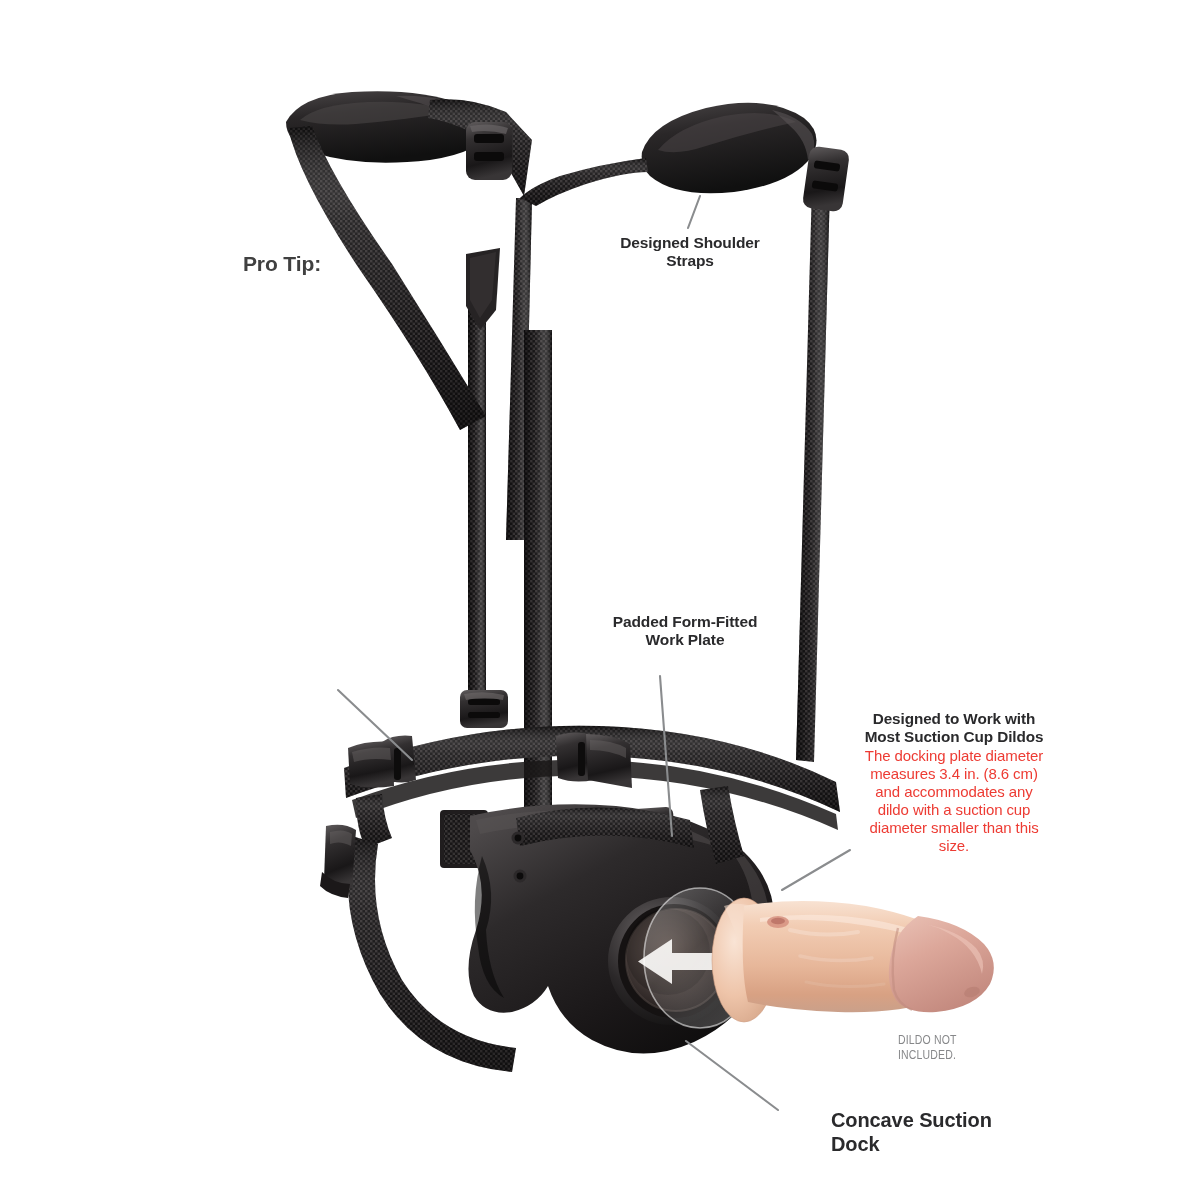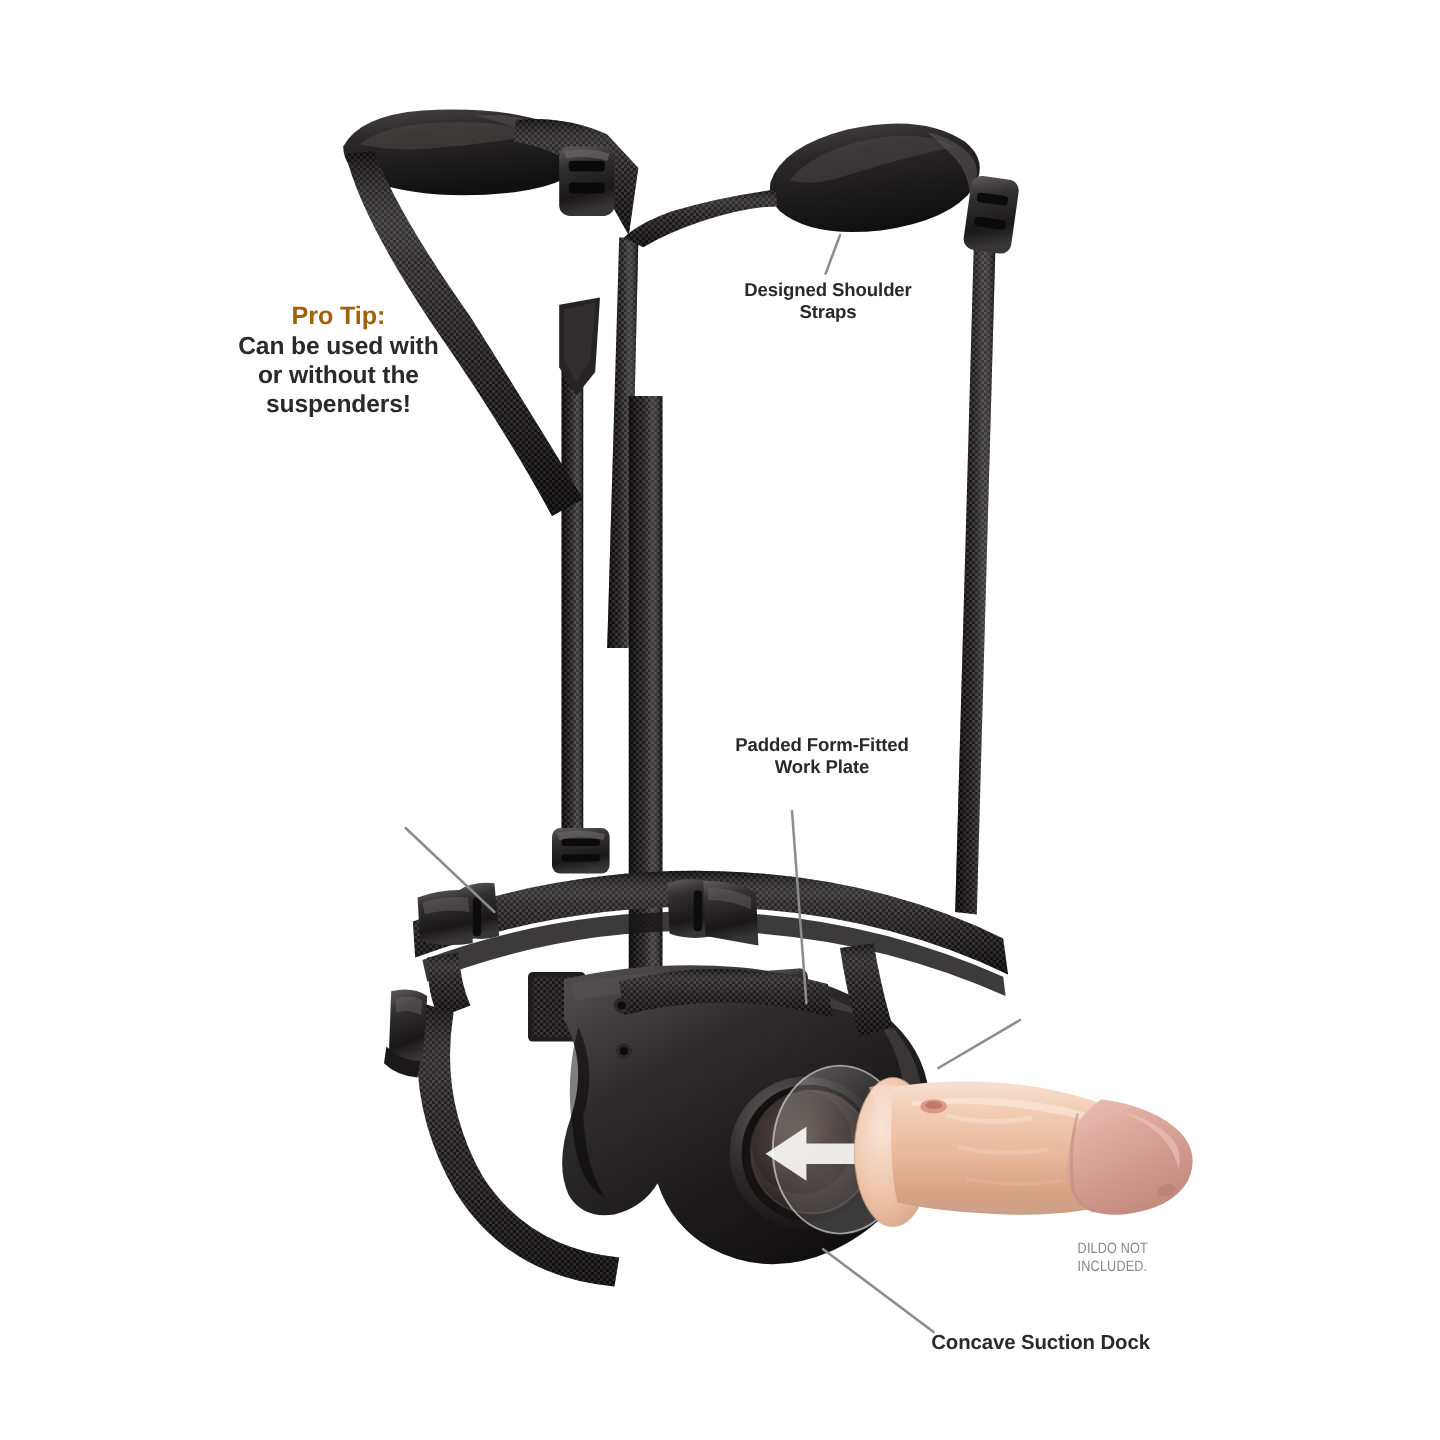--- a/index.html
+++ b/index.html
@@ -26,21 +26,21 @@
     text-align: center;
     color: #2a2a2c;
     font-weight: bold;
     line-height: 1.18;
     letter-spacing: -0.1px;
   }
   .callout .ttl {
     display: block;
   }
   .callout .red {
-    color: #a16207;
+    color: #404040;
   }
   .callout .body-red {
     display: block;
     color: #ed3b33;
     font-weight: normal;
     line-height: 1.2;
   }
 
   #protip {
     left: 192px;
@@ -72,24 +72,24 @@
     left: 858px;
     top: 710px;
     width: 192px;
     font-size: 15.3px;
   }
   #lbl-suction .body-red {
     font-size: 15px;
     margin-top: 1px;
   }
   #lbl-dock {
-    left: 776px;
+    left: 831px;
     top: 1109px;
     width: 200px;
-    font-size: 17px;
+    font-size: 20px;
     text-align: left;
   }
   #disclaimer {
     position: absolute;
     left: 898px;
     top: 1033px;
     width: 110px;
     text-align: left;
     font-family: "Liberation Sans Narrow", "Liberation Sans", sans-serif;
     font-size: 12.5px;
@@ -422,32 +422,35 @@
       <line x1="688" y1="228" x2="700" y2="196"></line>
       <line x1="338" y1="690" x2="412" y2="760"></line>
       <line x1="660" y1="676" x2="672" y2="836"></line>
       <line x1="850" y1="850" x2="782" y2="890"></line>
       <line x1="686" y1="1041" x2="778" y2="1110"></line>
     </g>
   </svg>
 
   <div class="callout" id="protip">
     <span class="ttl red">Pro Tip:</span>
-    <span class="ttl">Can be used with or without the suspenders!</span>
   </div>
 
   <div class="callout" id="lbl-shoulder">
     <span>Designed Shoulder Straps</span>
   </div>
 
 
   <div class="callout" id="lbl-plate">
     <span>Padded Form-Fitted Work Plate</span>
   </div>
 
+  <div class="callout" id="lbl-suction">
+    <span class="ttl">Designed to Work with Most Suction Cup Dildos</span>
+    <span class="body-red">The docking plate diameter measures 3.4 in. (8.6 cm) and accommodates any dildo with a suction cup diameter smaller than this size.</span>
+  </div>
 
   <div id="disclaimer">
     <span>DILDO NOT</span><br>
     <span>INCLUDED.</span>
   </div>
 
   <div class="callout" id="lbl-dock">
     <span>Concave Suction Dock</span>
   </div>
 

